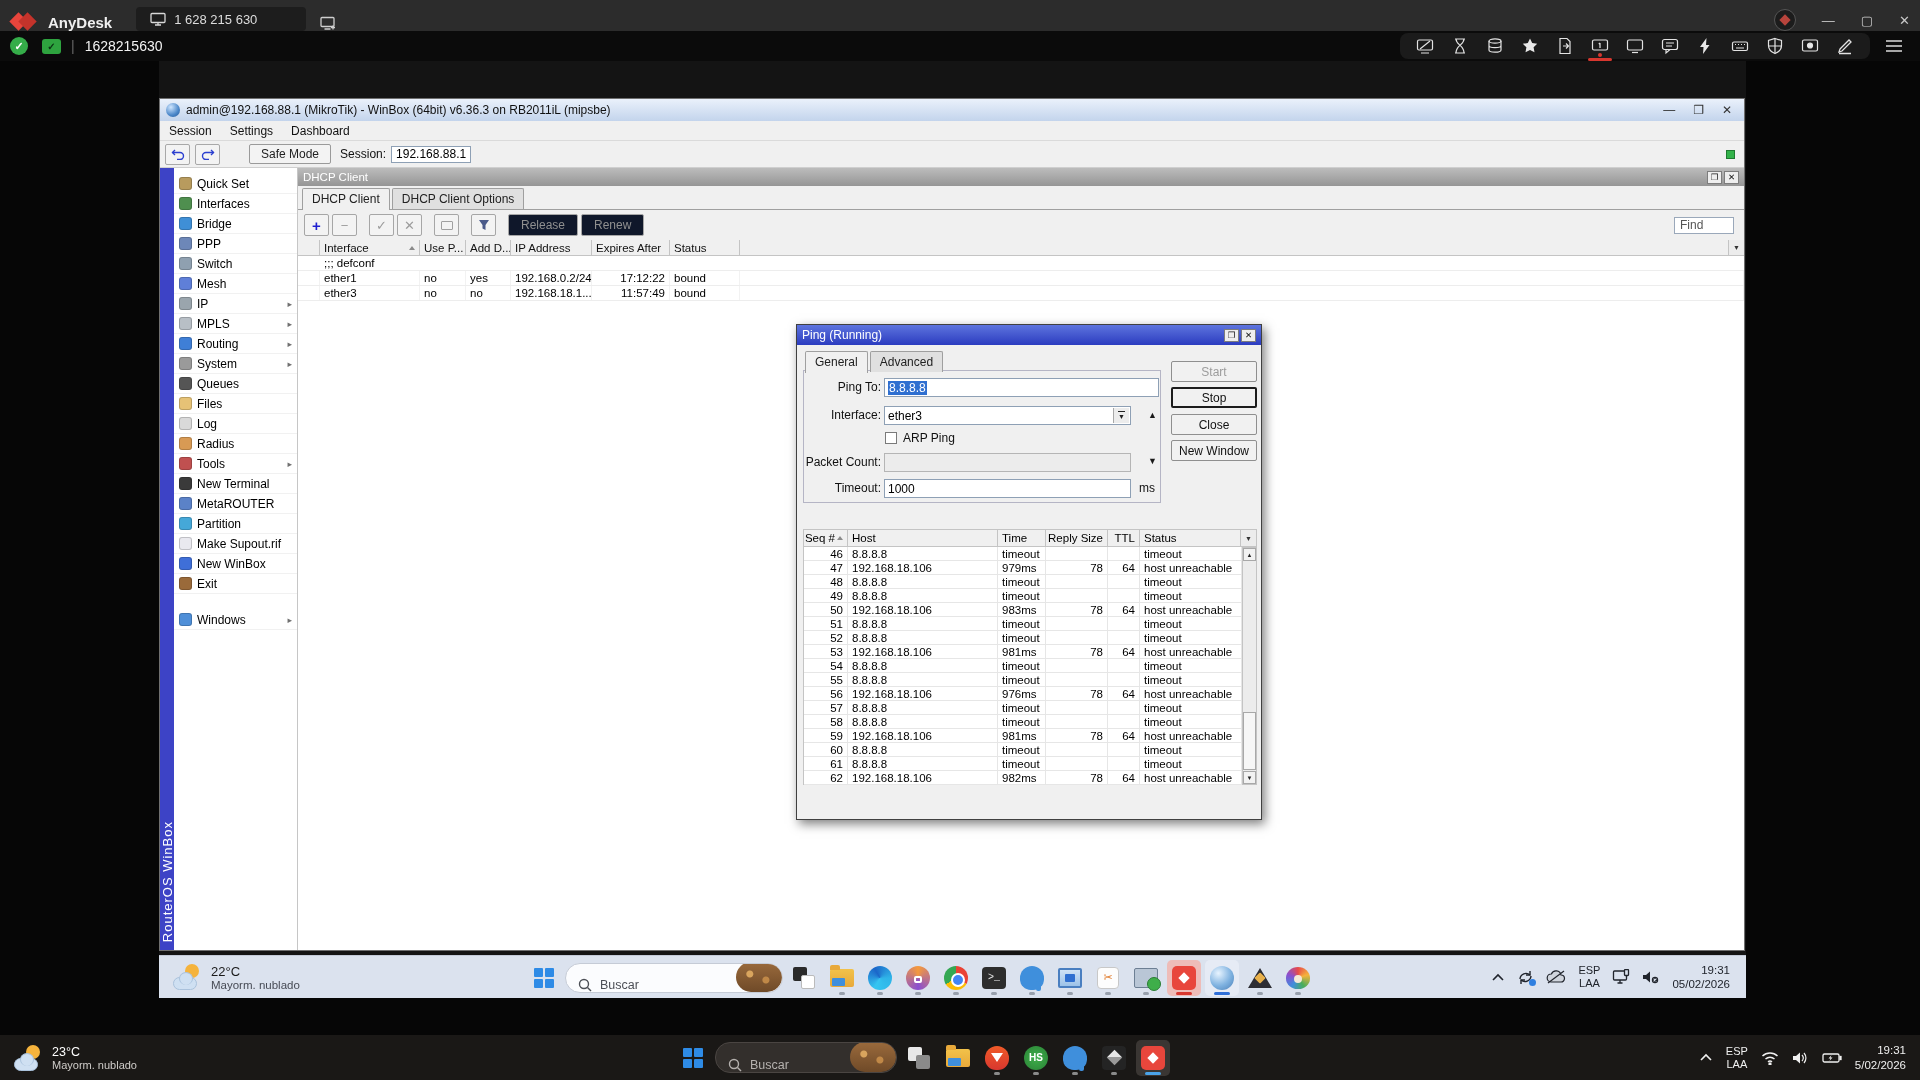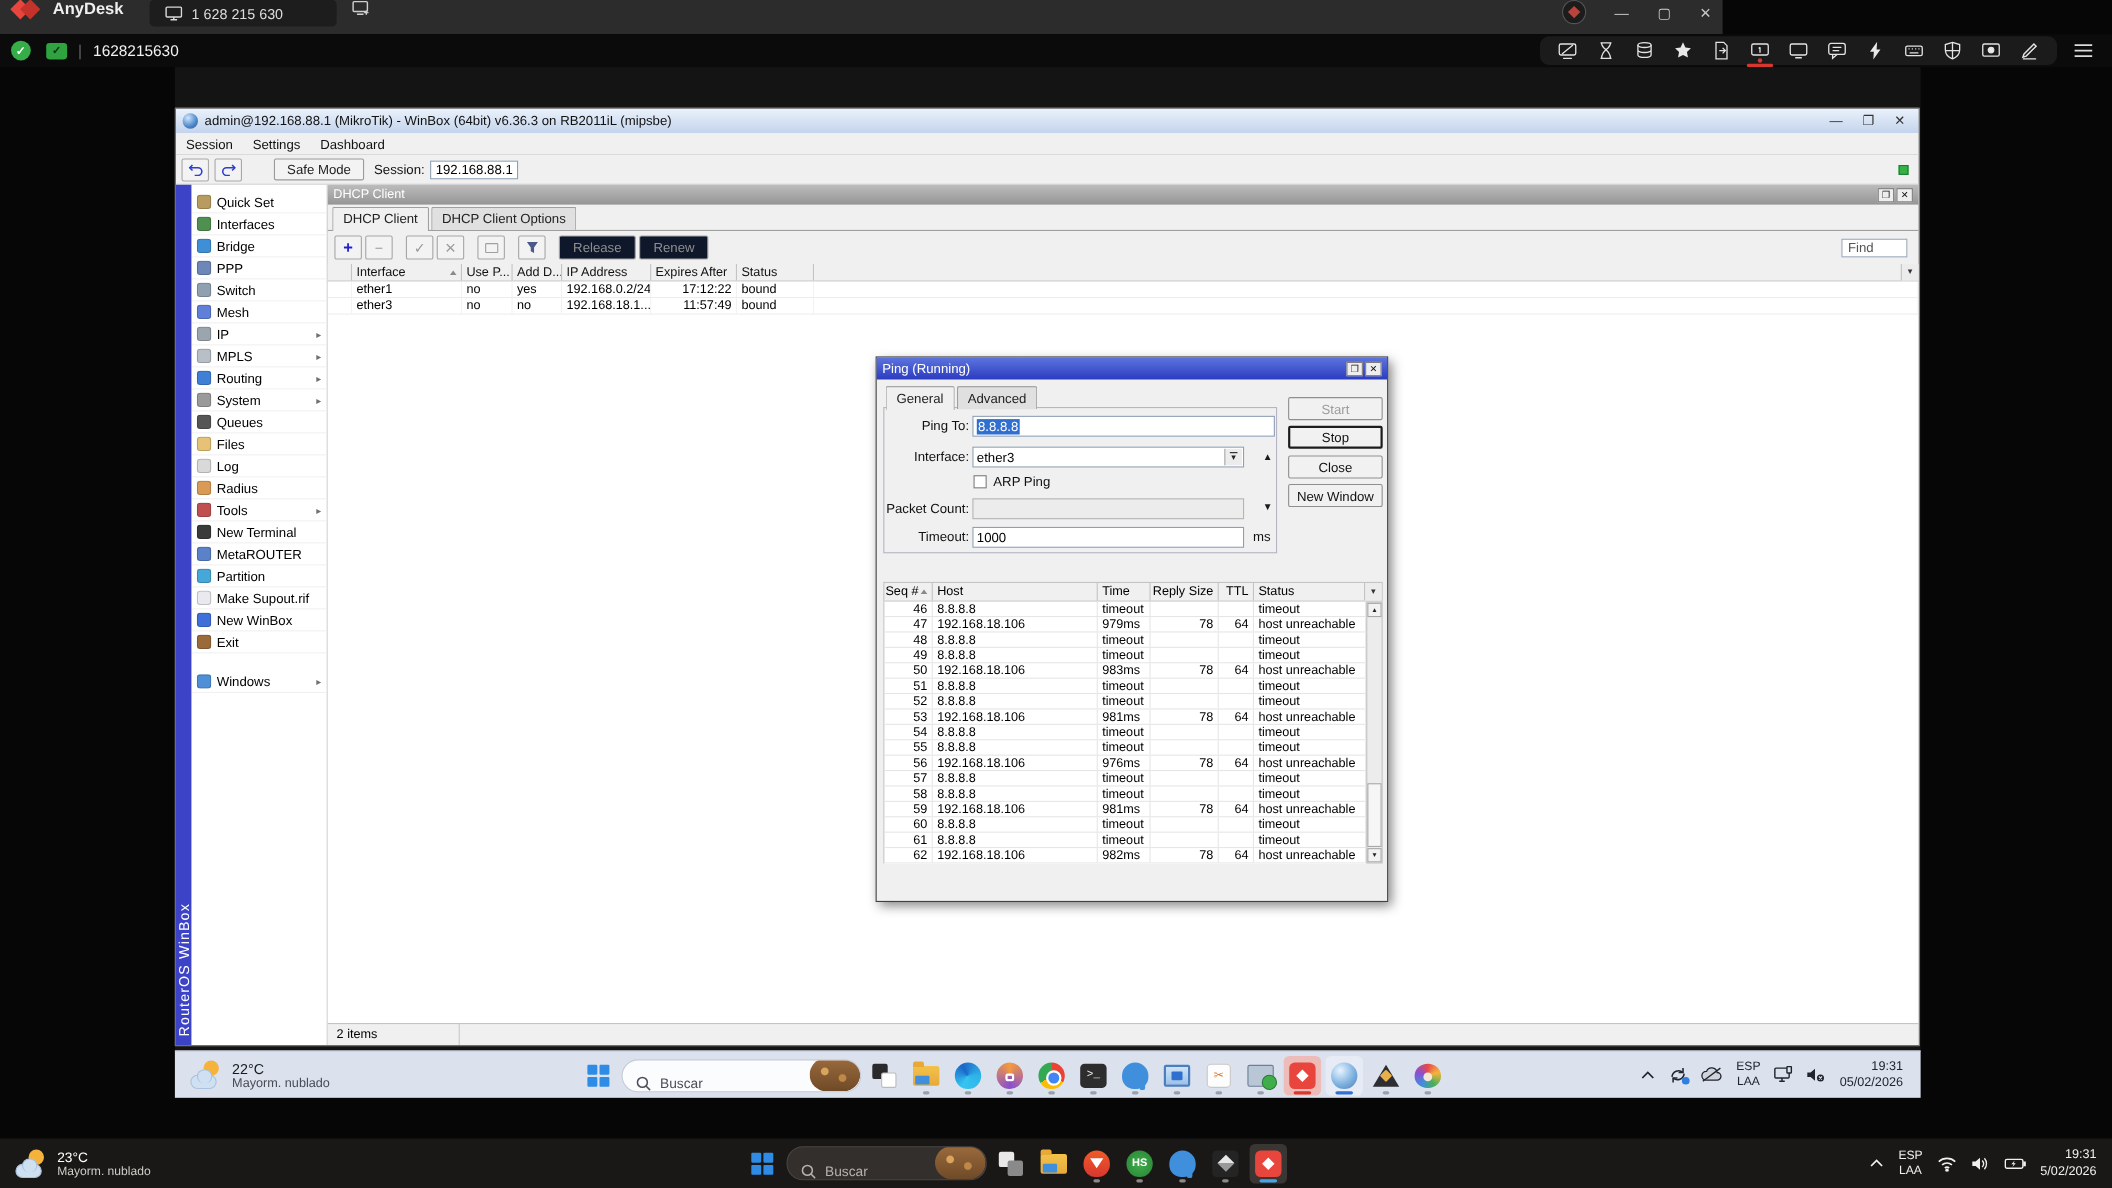--- a/index.html
+++ b/index.html
@@ -1,22 +1,22 @@
 <!DOCTYPE html>
 <html><head>
 <meta charset="utf-8">
 <style>
   *{box-sizing:border-box;margin:0;padding:0}
   html,body{width:1920px;height:1080px;overflow:hidden;background:#060606;
     font-family:"Liberation Sans",sans-serif;-webkit-font-smoothing:antialiased}
   svg{display:block}
 
   
-  .ad-tabbar{position:absolute;left:0;top:0;width:1566px;height:31px;background:#2c2c2c;
-    display:flex;align-items:flex-start;color:#f0f0f0;padding:0 10px;z-index:30}
+  .ad-tabbar{position:absolute;left:0;top:0;width:1920px;height:31px;background:#2c2c2c;
+    display:flex;align-items:flex-end;color:#f0f0f0;padding:0 10px;z-index:30}
   .ad-logo{width:30px;height:18px;position:relative;margin-right:8px}
   .ad-logo i{position:absolute;top:2px;width:13px;height:13px;background:#e8453c;transform:rotate(45deg)}
   .ad-logo i:nth-child(1){left:2px}.ad-logo i:nth-child(2){left:11px;background:#c4332b}
   .ad-brand{font-size:15px;font-weight:bold;margin-right:24px}
   .ad-tab{height:24px;background:#1d1d1d;border-radius:4px;display:flex;align-items:center;
     gap:8px;padding:0 14px;font-size:13px;color:#ddd;min-width:170px}
   .ad-newtab{margin-left:14px;color:#cfcfcf}
   .ad-winctl{margin-left:auto;display:flex;align-items:center;gap:26px;color:#c9c9c9}
   .ad-circle{width:22px;height:22px;border-radius:50%;background:#1c1c1c;border:1px solid #555;
     display:grid;place-items:center}
@@ -584,20 +584,21 @@
             </span>
           <span class="gh d2">Use P...</span>
           <span class="gh d3">Add D...</span>
           <span class="gh d4">IP Address</span>
           <span class="gh d5">Expires After</span>
           <span class="gh d6">Status</span>
           <span class="gh dfill"></span>
           <span class="gh-drop">▼</span>
         </div>
         <div class="grid-body">
+          <div class="comment-row">;;; defconf</div>
           <div>
 
               <div class="drow">
                 <span class="dc d0"></span>
                 <span class="dc d1">ether1</span>
                 <span class="dc d2">no</span>
                 <span class="dc d3">yes</span>
                 <span class="dc d4">192.168.0.2/24</span>
                 <span class="dc d5 ra">17:12:22</span>
                 <span class="dc d6">bound</span>
@@ -609,23 +610,20 @@
                 <span class="dc d1">ether3</span>
                 <span class="dc d2">no</span>
                 <span class="dc d3">no</span>
                 <span class="dc d4">192.168.18.1...</span>
                 <span class="dc d5 ra">11:57:49</span>
                 <span class="dc d6">bound</span>
                 <span class="dc dfill"></span>
               </div>
             </div>
         </div>
-        <div class="dhcp-foot">
-          <span class="fcell" style="width:120px">2 items</span>
-        </div>
       </div>
     </div>
   </div>
 
   <div id="rtask">
     <div class="weather">
       <span class="w-ico">
           <i class="w-sun"></i>
           <i class="w-cloud"></i>
         </span>

